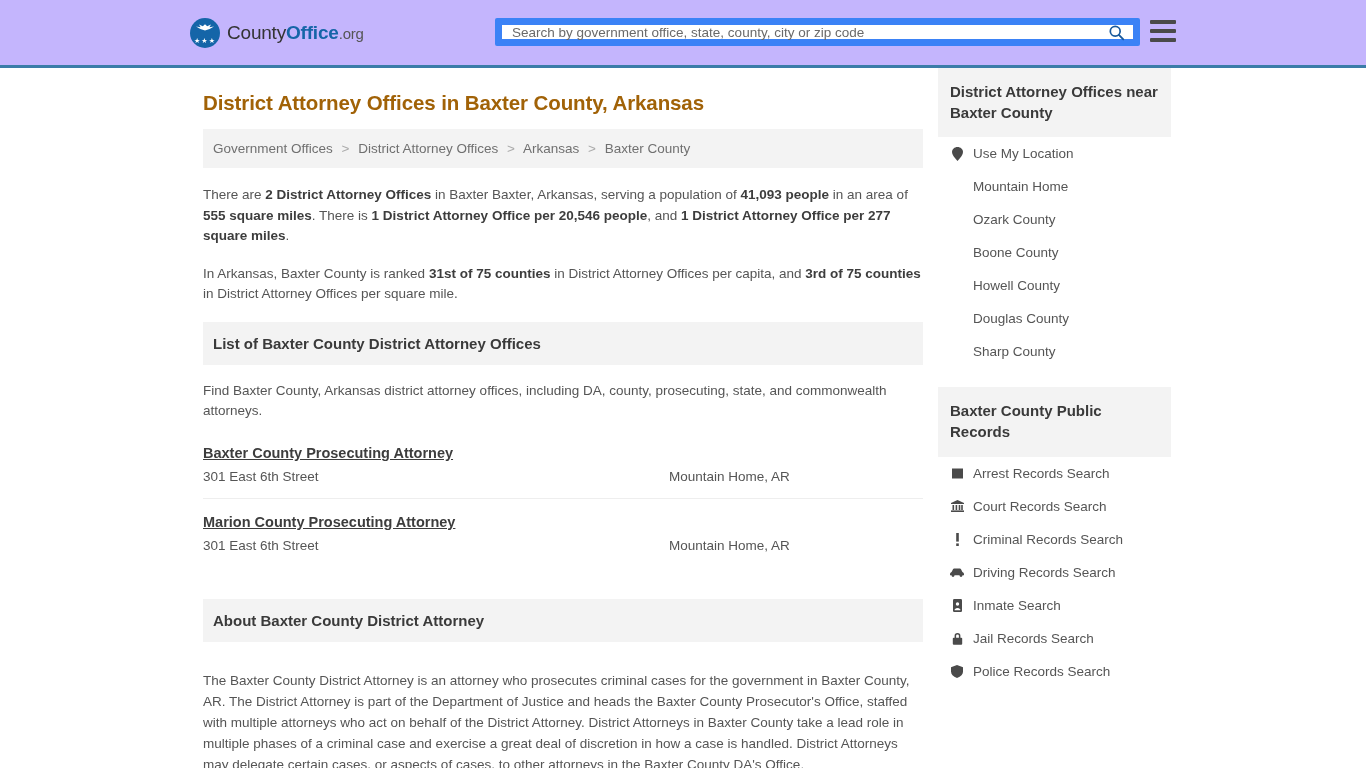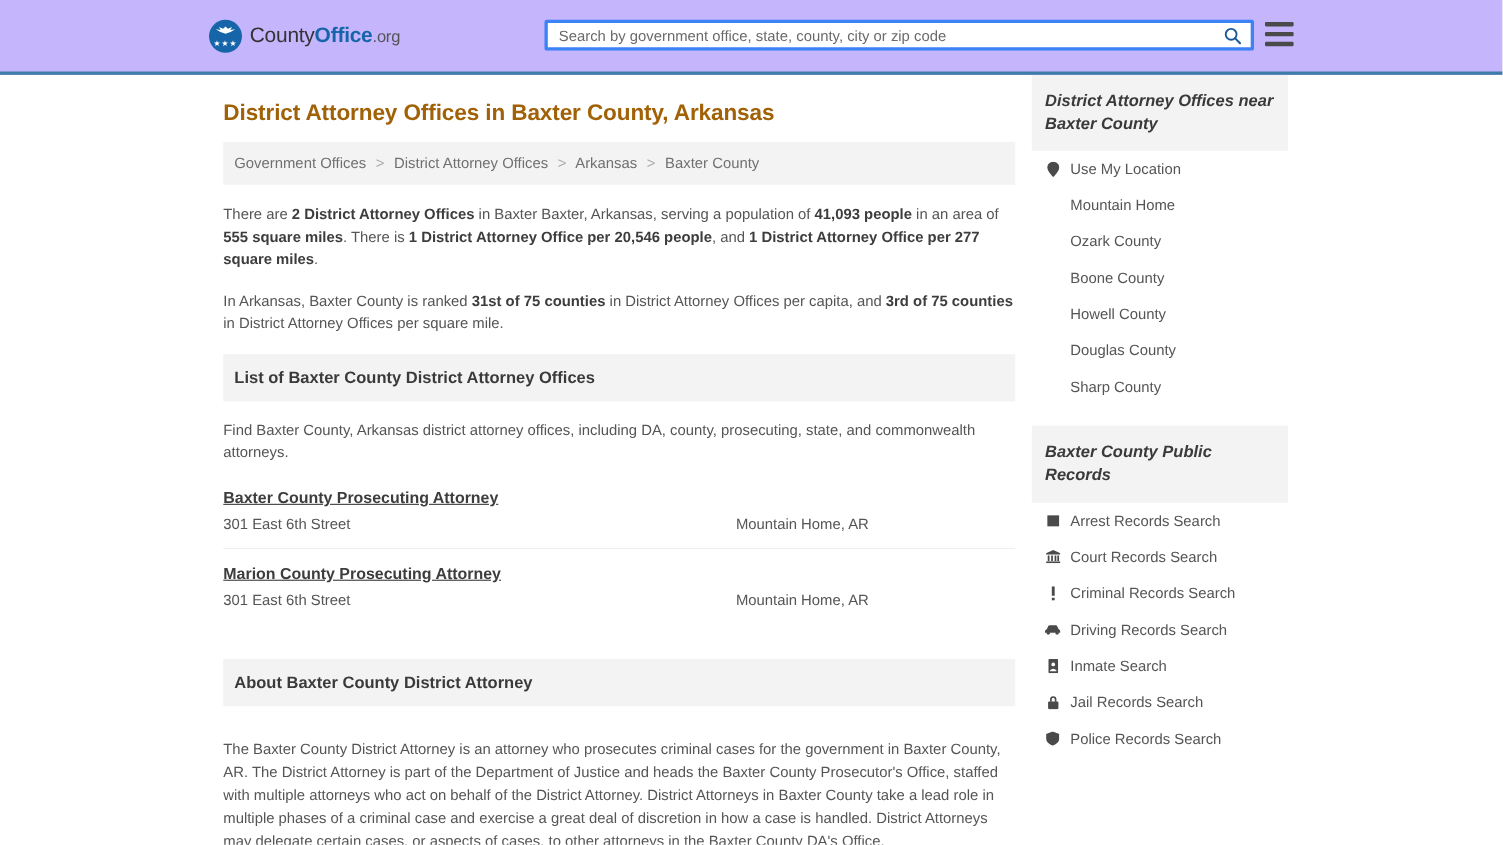--- a/index.html
+++ b/index.html
@@ -59,21 +59,21 @@
   .logo-text .b { font-weight: bold; color: #1565a8; }
   .logo-text .tld { color: #555555; font-size: 15px; }
 
   .search-wrap {
     position: absolute;
     left: 495px;
     top: 18px;
     width: 645px;
     height: 28px;
     background: #ffffff;
-    border: 3px solid #3b82f6;
+    border: 7px solid #3b82f6;
     border-radius: 2px;
     display: flex;
     align-items: center;
   }
   .search-input {
     flex: 1;
     border: none;
     outline: none;
     background: transparent;
     font-family: "Liberation Sans", sans-serif;
@@ -187,21 +187,20 @@
   }
 
   
   .side-head {
     background: #f3f3f3;
     padding: 14px 12px;
     font-size: 15px;
     font-weight: bold;
     color: #3a3a3a;
     line-height: 1.38;
-    font-style: italic;
   }
   .side-list { margin: 0; padding: 0; list-style: none; }
   .side-item {
     display: flex;
     align-items: center;
     gap: 9px;
     padding: 9px 0 9px 12px;
     font-size: 13.5px;
   }
   .side-item a {

